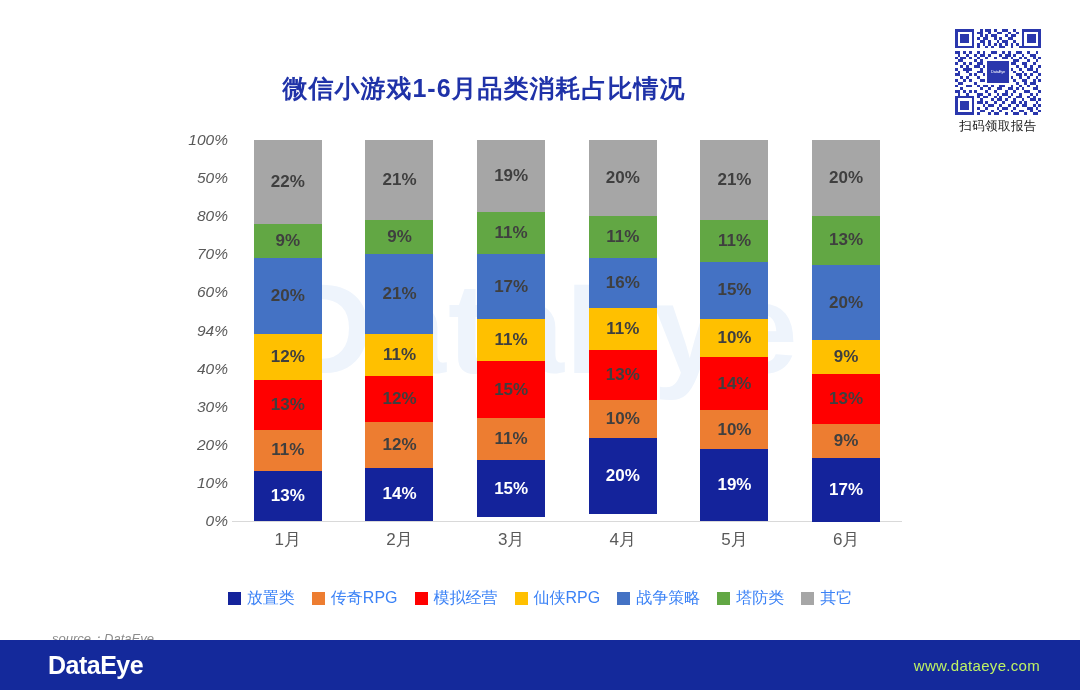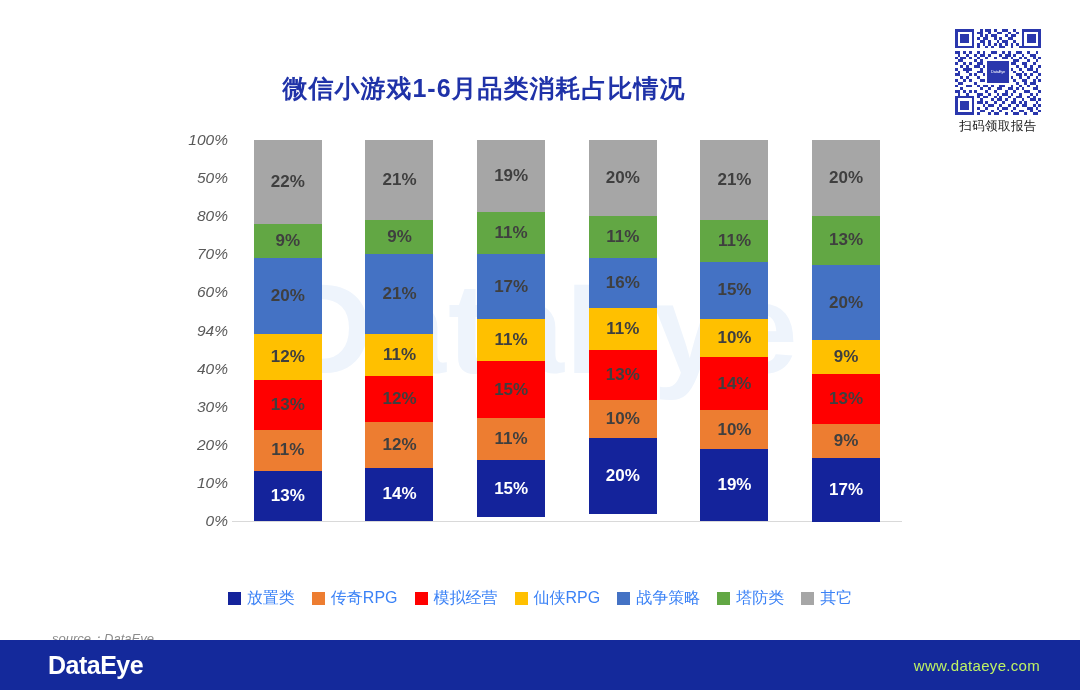--- a/index.html
+++ b/index.html
@@ -569,20 +569,28 @@
       <div class="bar-col">
         <div class="seg" style="height: 76.2px; background: rgb(166, 166, 166); color: rgb(63, 63, 63);">20%</div>
         <div class="seg" style="height: 49.53px; background: rgb(98, 167, 68); color: rgb(63, 63, 63);">13%</div>
         <div class="seg" style="height: 76.2px; background: rgb(68, 114, 196); color: rgb(63, 63, 63);">20%</div>
         <div class="seg" style="height: 34.29px; background: rgb(255, 192, 0); color: rgb(63, 63, 63);">9%</div>
         <div class="seg" style="height: 49.53px; background: rgb(255, 0, 0); color: rgb(63, 63, 63);">13%</div>
         <div class="seg" style="height: 34.29px; background: rgb(237, 125, 49); color: rgb(63, 63, 63);">9%</div>
         <div class="seg" style="height: 64.77px; background: rgb(20, 35, 155); color: rgb(255, 255, 255);">17%</div>
       </div>
     </div>
+  <div id="x-axis">
+      <div class="x-tick">1月</div>
+      <div class="x-tick">2月</div>
+      <div class="x-tick">3月</div>
+      <div class="x-tick">4月</div>
+      <div class="x-tick">5月</div>
+      <div class="x-tick">6月</div>
+    </div>
 </div>
 
 <div id="legend">
     <div class="legend-item">
       <span class="legend-swatch" style="background: rgb(20, 35, 155);"></span>
       <span class="legend-label">放置类</span>
     </div>
     <div class="legend-item">
       <span class="legend-swatch" style="background: rgb(237, 125, 49);"></span>
       <span class="legend-label">传奇RPG</span>

